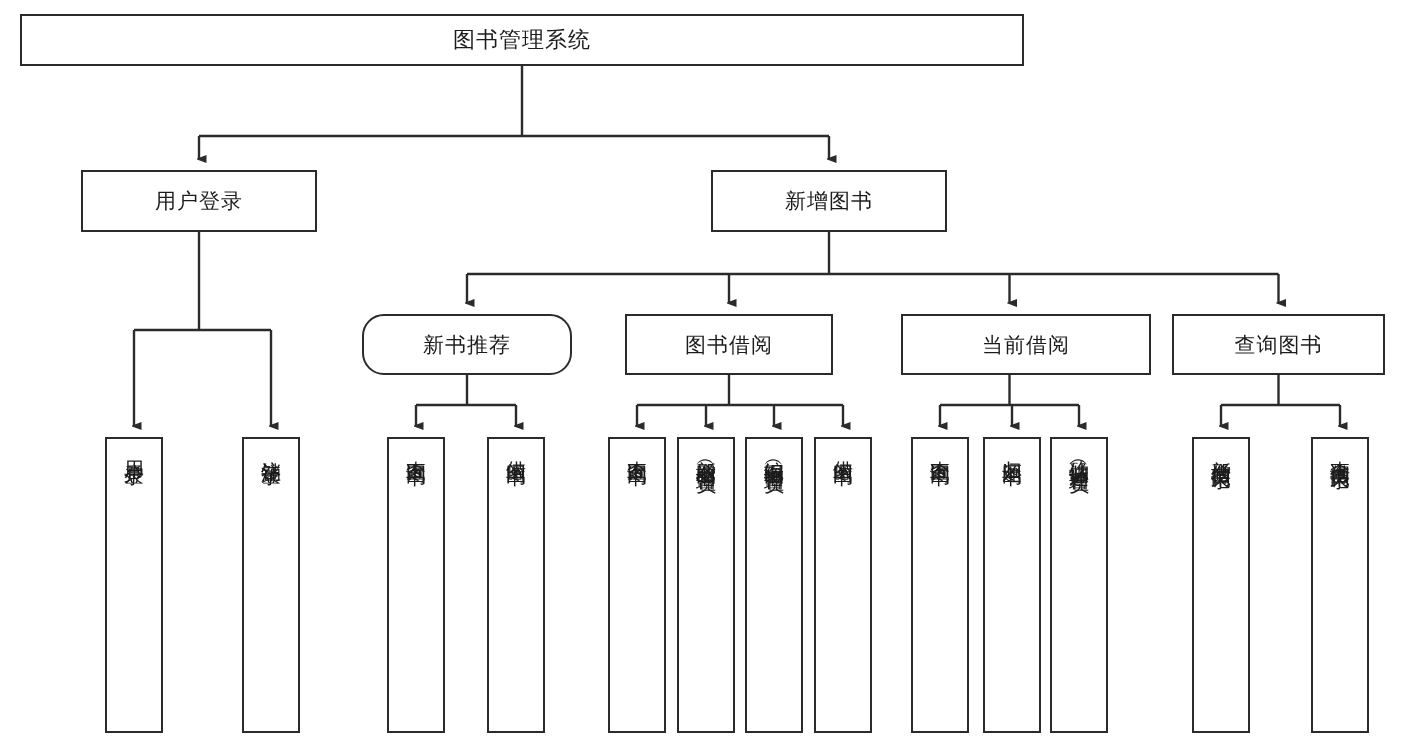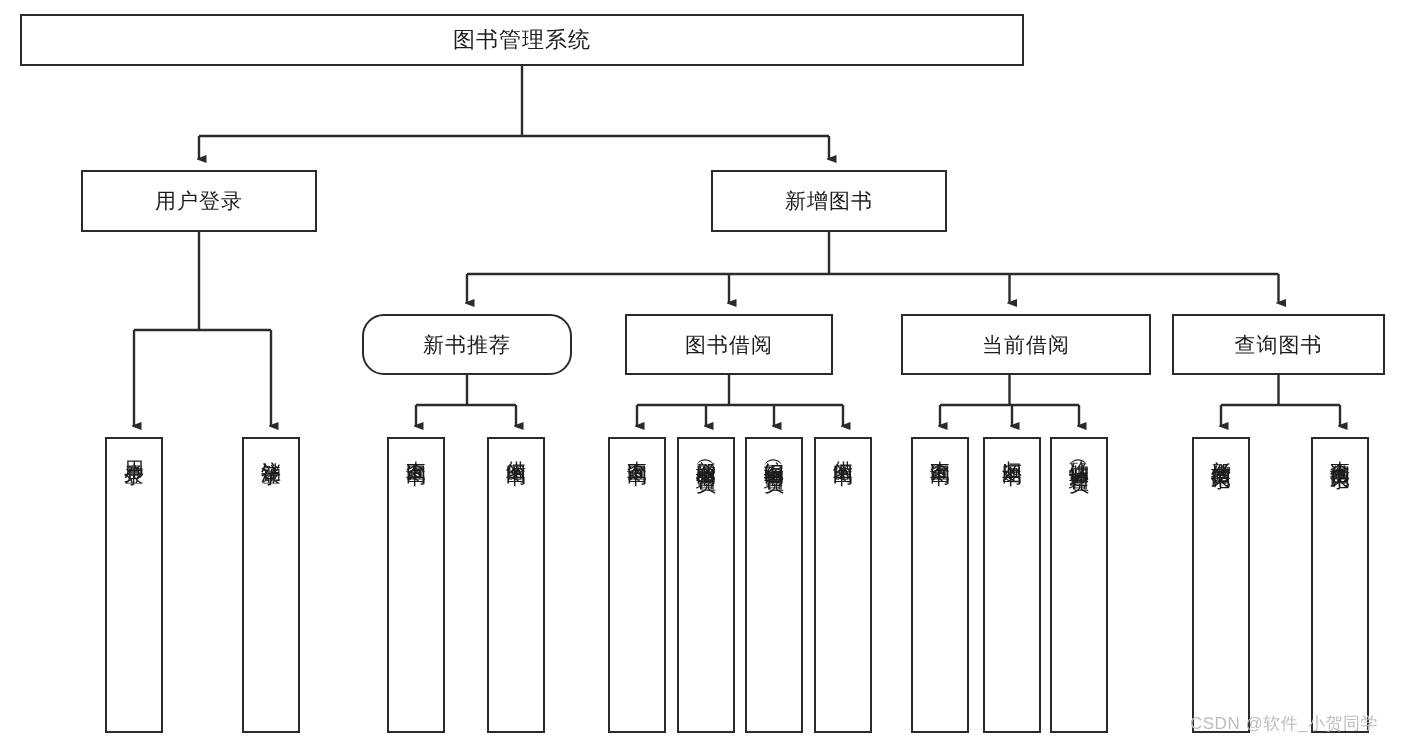--- a/index.html
+++ b/index.html
@@ -143,14 +143,13 @@
         <span>确认归还（管理员）</span>
       </div>
       <div class="node leaf" style="left: 1192px; top: 437px; width: 58px; height: 296px;">
         <span>新增借阅记录</span>
       </div>
       <div class="node leaf" style="left: 1311px; top: 437px; width: 58px; height: 296px;">
         <span>查询借阅记录</span>
       </div>
     </div>
 
-  <div class="watermark" style="left: 1190px; top: 712px;">CSDN @软件_小贺同学</div>
 </div>
 
 </body></html>

